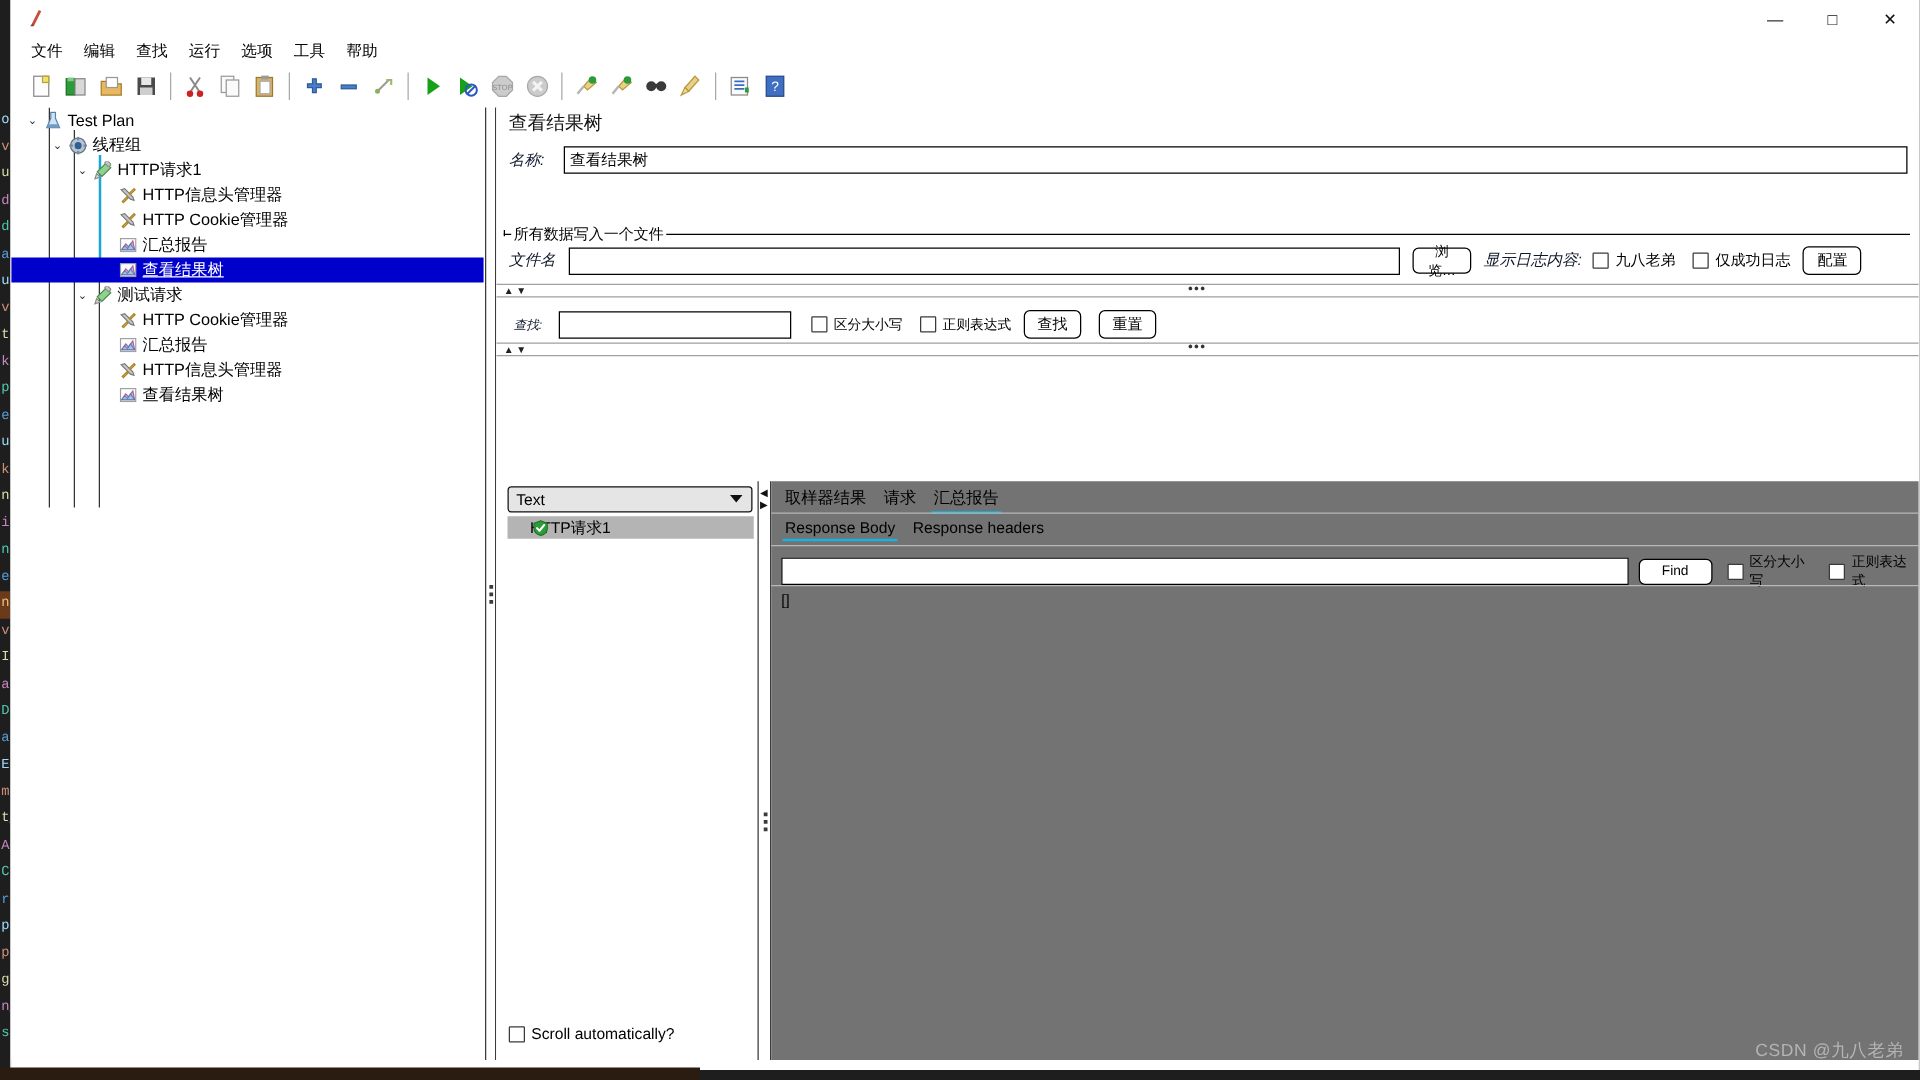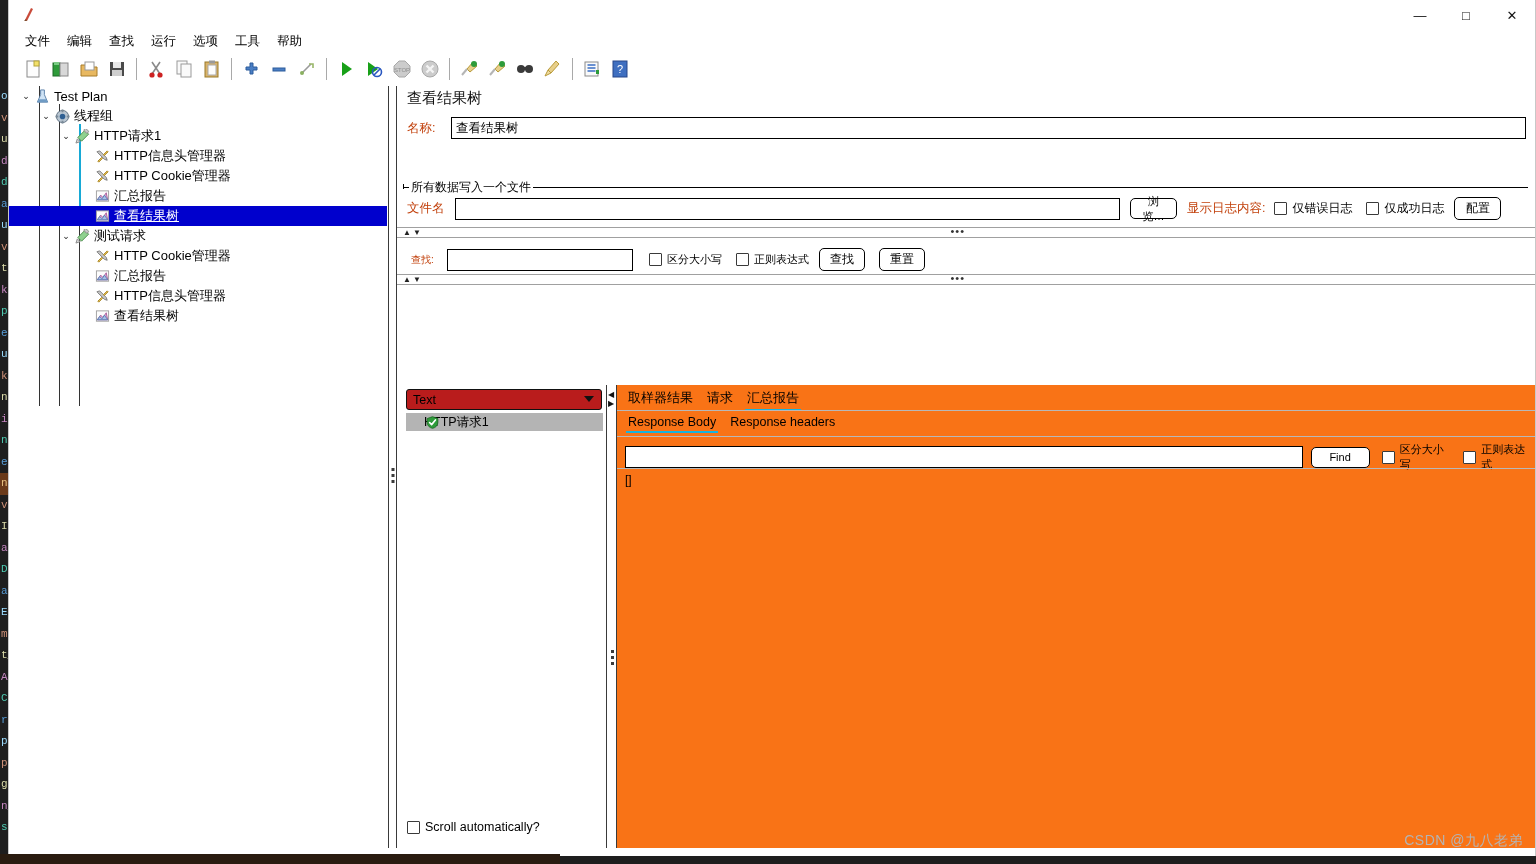--- a/index.html
+++ b/index.html
@@ -102,21 +102,21 @@
   .guide {
     position: absolute; width: 1px; background: #333; top: 0; bottom: 0;
   }
   .guide.cyan { background: #17a9d6; width: 2px; }
 
   
   #panel-title {
     position: absolute; left: 10px; top: 3px; font-size: 15px; color: #111;
   }
   .form-row { position: absolute; display: flex; align-items: center; }
-  .form-label { font-size: 12.5px; color: #c2410c; }
+  .form-label { font-size: 12.5px; color: #0f172a; font-style: italic; }
   .txtfield {
     border: 1px solid #000; background: #fff; height: 22px;
     font-size: 12.5px; color: #000; padding: 0 4px; line-height: 20px;
     font-family: "Liberation Sans", sans-serif;
   }
 
   .groupbox {
     position: absolute; border: 1px solid #000; border-bottom: none;
     border-left: none; border-right: none;
   }
@@ -161,25 +161,25 @@
   #results-col { width: 209px; position: relative; background: #fff; }
   #mid-splitter {
     width: 11px; flex: 0 0 11px; position: relative; background: #fff;
     border-left: 1px solid #3a3a3a; border-right: 1px solid #3a3a3a;
   }
   #mid-splitter .arr {
     position: absolute; left: 1px; font-size: 8px; color: #111; line-height: 7px;
   }
   #mid-splitter .grip { position: absolute; left: 4px; top: 265px; }
   #mid-splitter .grip i { display: block; width: 3px; height: 3px; background: #3b3b3b; margin-bottom: 3px; }
-  #detail-col { flex: 1; position: relative; background: #f97316; }
+  #detail-col { flex: 1; position: relative; background: #737373; }
 
   .combo {
     position: absolute; left: 9px; top: 4px; width: 196px; height: 21px;
-    border: 1px solid #111; border-radius: 3px; background: #b91c1c;
+    border: 1px solid #111; border-radius: 3px; background: #e5e5e5;
     display: flex; align-items: center; font-size: 12.5px; color: #000;
     padding-left: 6px;
   }
   .combo .caret {
     position: absolute; right: 7px; top: 6px; width: 0; height: 0;
     border-left: 5px solid transparent; border-right: 5px solid transparent;
     border-top: 6px solid #111;
   }
   .result-item {
     position: absolute; left: 9px; top: 28px; width: 197px; height: 18px;
@@ -557,21 +557,21 @@
         <div class="group-legend">所有数据写入一个文件</div>
       </div>
 
       <div class="form-row" style="left:10px; top:111px;">
         <span class="form-label" style="width:48px;">文件名</span>
         <input class="txtfield" style="width: 665px;" value="">
         <button class="btn small" style="margin-left:10px; width:47px;">浏览…</button>
         <span class="form-label" style="margin-left:10px;text-align:right;">显示日志内容:</span>
         <label class="chk" style="margin-left:9px;">
           <span class="box"></span>
-          <span>仅错误日志</span>
+          <span>九八老弟</span>
         </label>
         <label class="chk" style="margin-left:14px;">
           <span class="box"></span>
           <span>仅成功日志</span>
         </label>
         <button class="btn" style="margin-left:10px; width:47px;">配置</button>
       </div>
 
       <div class="hsplit" style="top:141px;">
         <span class="arrows">▲▼</span>

